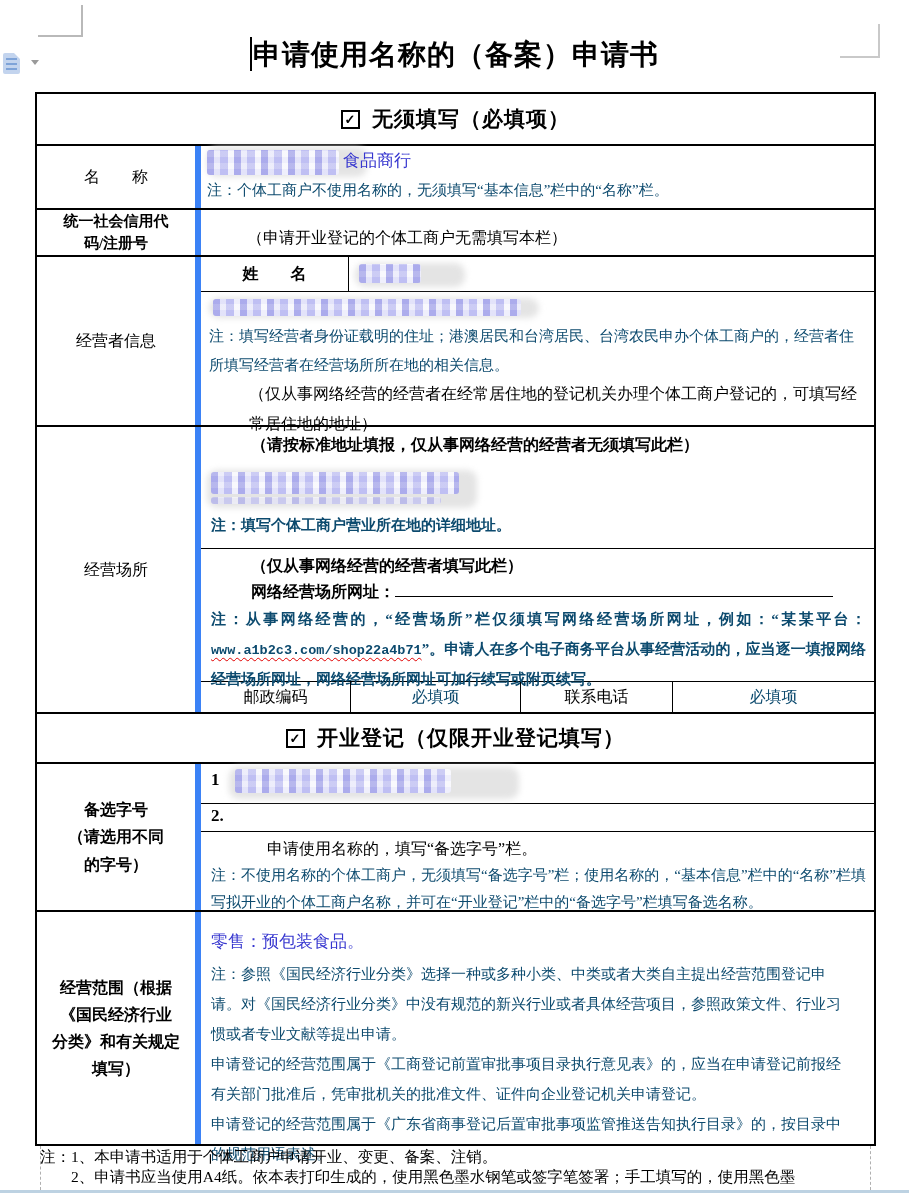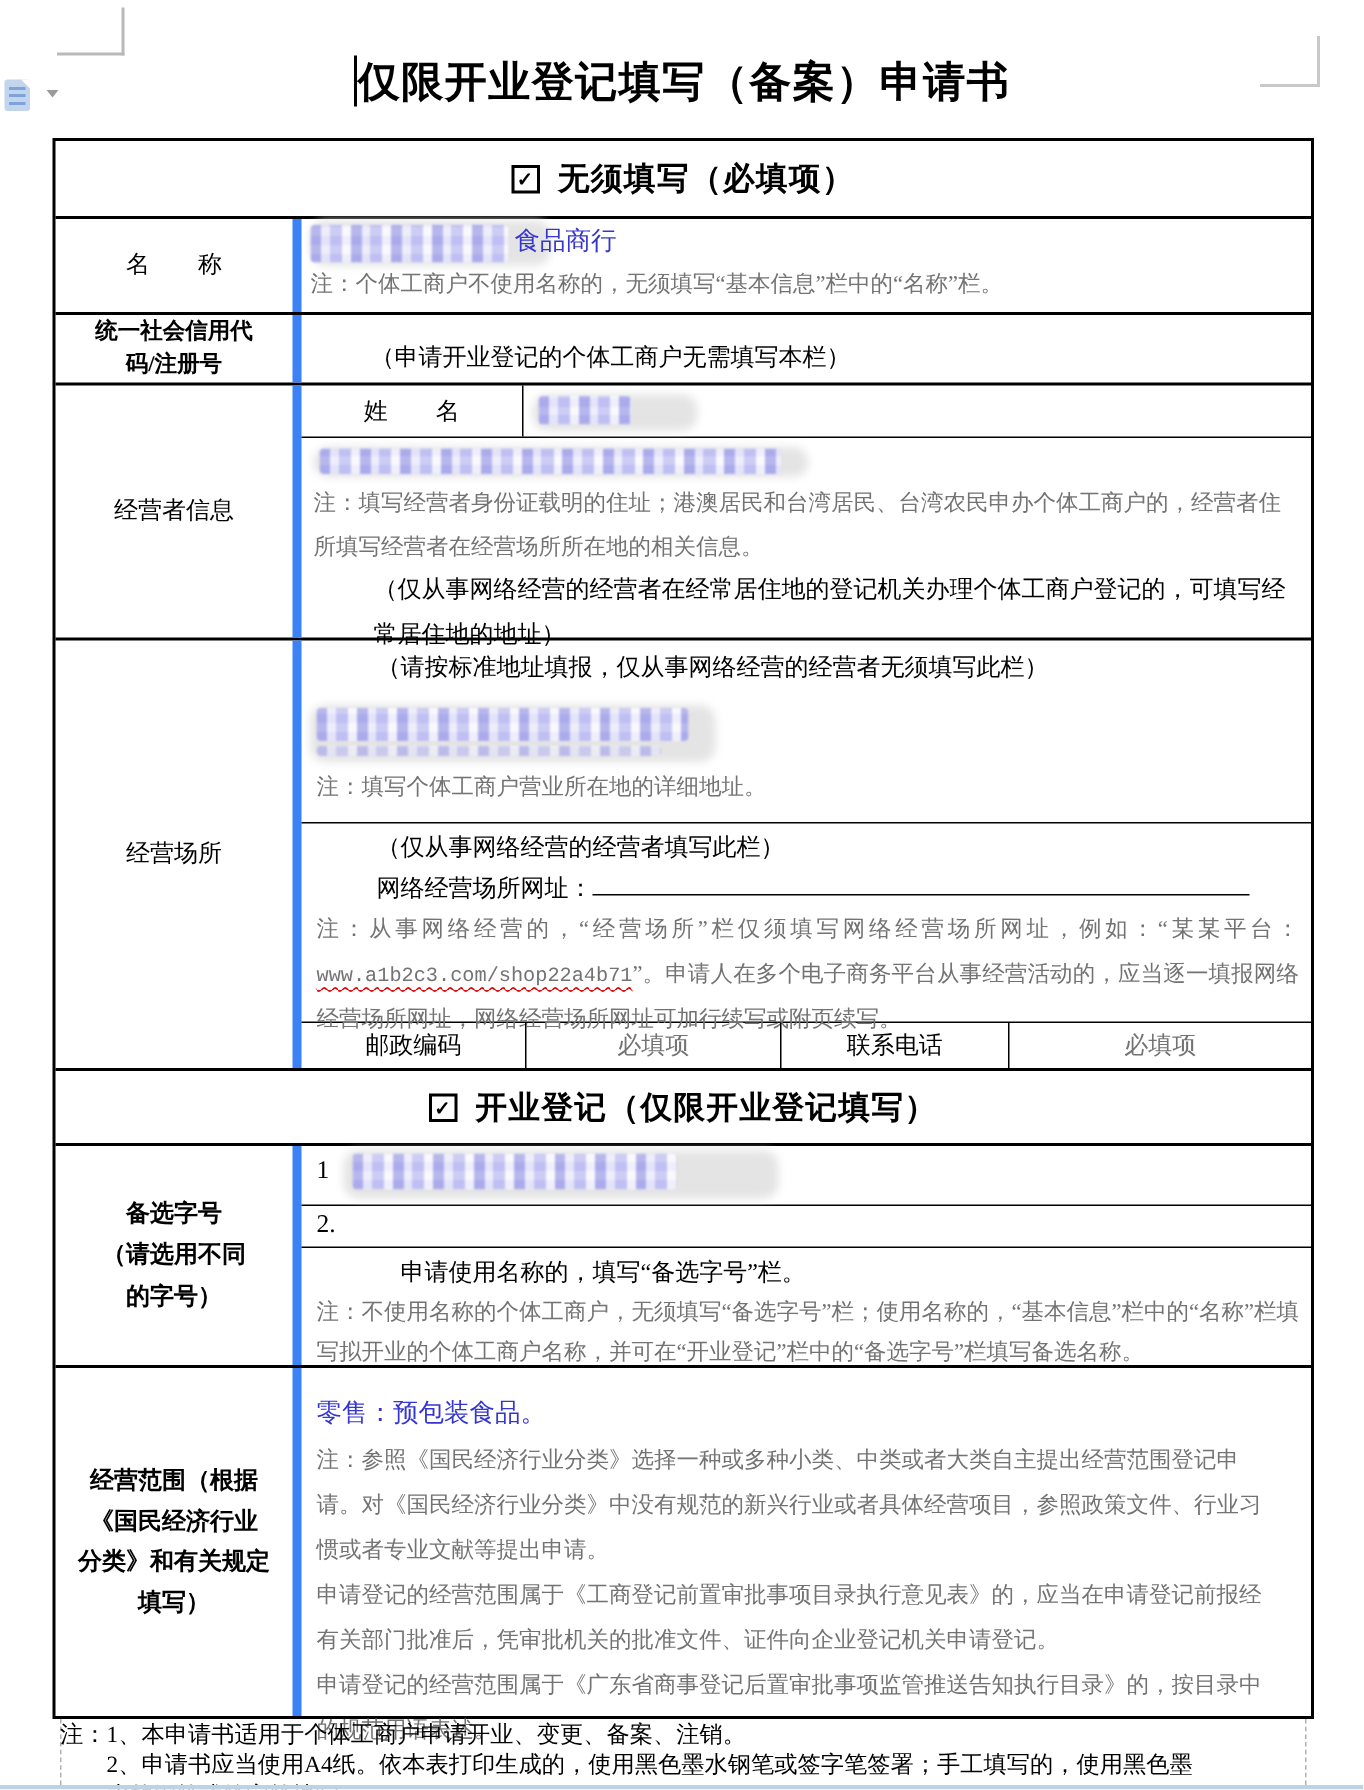--- a/index.html
+++ b/index.html
@@ -26,34 +26,34 @@
     border-left:4px solid transparent;border-right:4px solid transparent;border-top:5px solid #9a9a9a;}
 
   .title-wrap{position:absolute;top:36px;left:0;width:909px;text-align:center;}
   .caret{display:inline-block;width:2px;height:34px;background:#000;vertical-align:-7px;margin-right:1px;}
   .doc-title{display:inline;font-size:28px;font-weight:bold;letter-spacing:1px;}
 
   
   .tbl{position:absolute;left:35px;top:92px;width:841px;height:1054px;
     border:2px solid #000;box-sizing:border-box;display:flex;flex-direction:column;}
   .r{display:flex;box-sizing:border-box;}
-  .bb1{border-bottom:1px solid #000;}
+  .bb1{border-bottom:1px solid #000;font-weight:bold;}
   .bb2{border-bottom:2px solid #000;}
   .c{box-sizing:border-box;}
   .lbl{width:164px;border-right:6px solid #3b82f6;display:flex;align-items:center;justify-content:center;
     text-align:center;font-size:16px;line-height:1.7;flex-shrink:0;}
   .sublbl{width:148px;border-right:1px solid #000;display:flex;align-items:center;justify-content:center;
     font-size:16px;flex-shrink:0;}
   .content{flex:1;min-width:0;}
   .col{display:flex;flex-direction:column;flex:1;min-width:0;}
   .prelines{white-space:pre-line;font-weight:bold;}
   .hdr-row{align-items:center;justify-content:center;font-size:21px;font-weight:bold;letter-spacing:1px;}
   .cbx{display:inline-flex;width:15px;height:15px;border:2px solid #000;align-items:center;justify-content:center;
     font-size:13px;font-weight:bold;margin-right:12px;line-height:1;}
-  .red{color:#737373;}
+  .red{color:#0c4a6e;}
   .blue{color:#3636cf;}
   .note{font-size:15px;line-height:1.55;}
   .black16{font-size:16px;margin-left:40px;}
 
   
   .redact{display:inline-block;vertical-align:middle;border-radius:3px;background-color:#e3e3f6;
     background-image:
       repeating-linear-gradient(90deg, rgba(140,140,228,.55) 0 7px, rgba(238,238,252,.6) 7px 13px,
         rgba(172,172,240,.5) 13px 21px, rgba(255,255,255,.65) 21px 27px),
       repeating-linear-gradient(0deg, rgba(196,196,246,.55) 0 6px, rgba(246,246,253,.5) 6px 12px);
@@ -84,21 +84,21 @@
 
 <div class="paste-icon">
   <div class="paste-page">
     <div class="stripes"></div>
       <div class="fold"></div>
   </div>
 </div>
 <div class="paste-arrow"></div>
 
 <div class="title-wrap">
-  <span class="caret"></span><span class="doc-title">仅限开业登记填写（备案）申请书</span>
+  <span class="caret"></span><span class="doc-title">申请使用名称的（备案）申请书</span>
 </div>
 
 <div class="tbl">
 
   <div class="r bb2 hdr-row" style="height:52px;">
     <span class="cbx">✓</span>
     <span>无须填写（必填项）</span>
   </div>
 
   <div class="r bb2" style="height:64px;">

